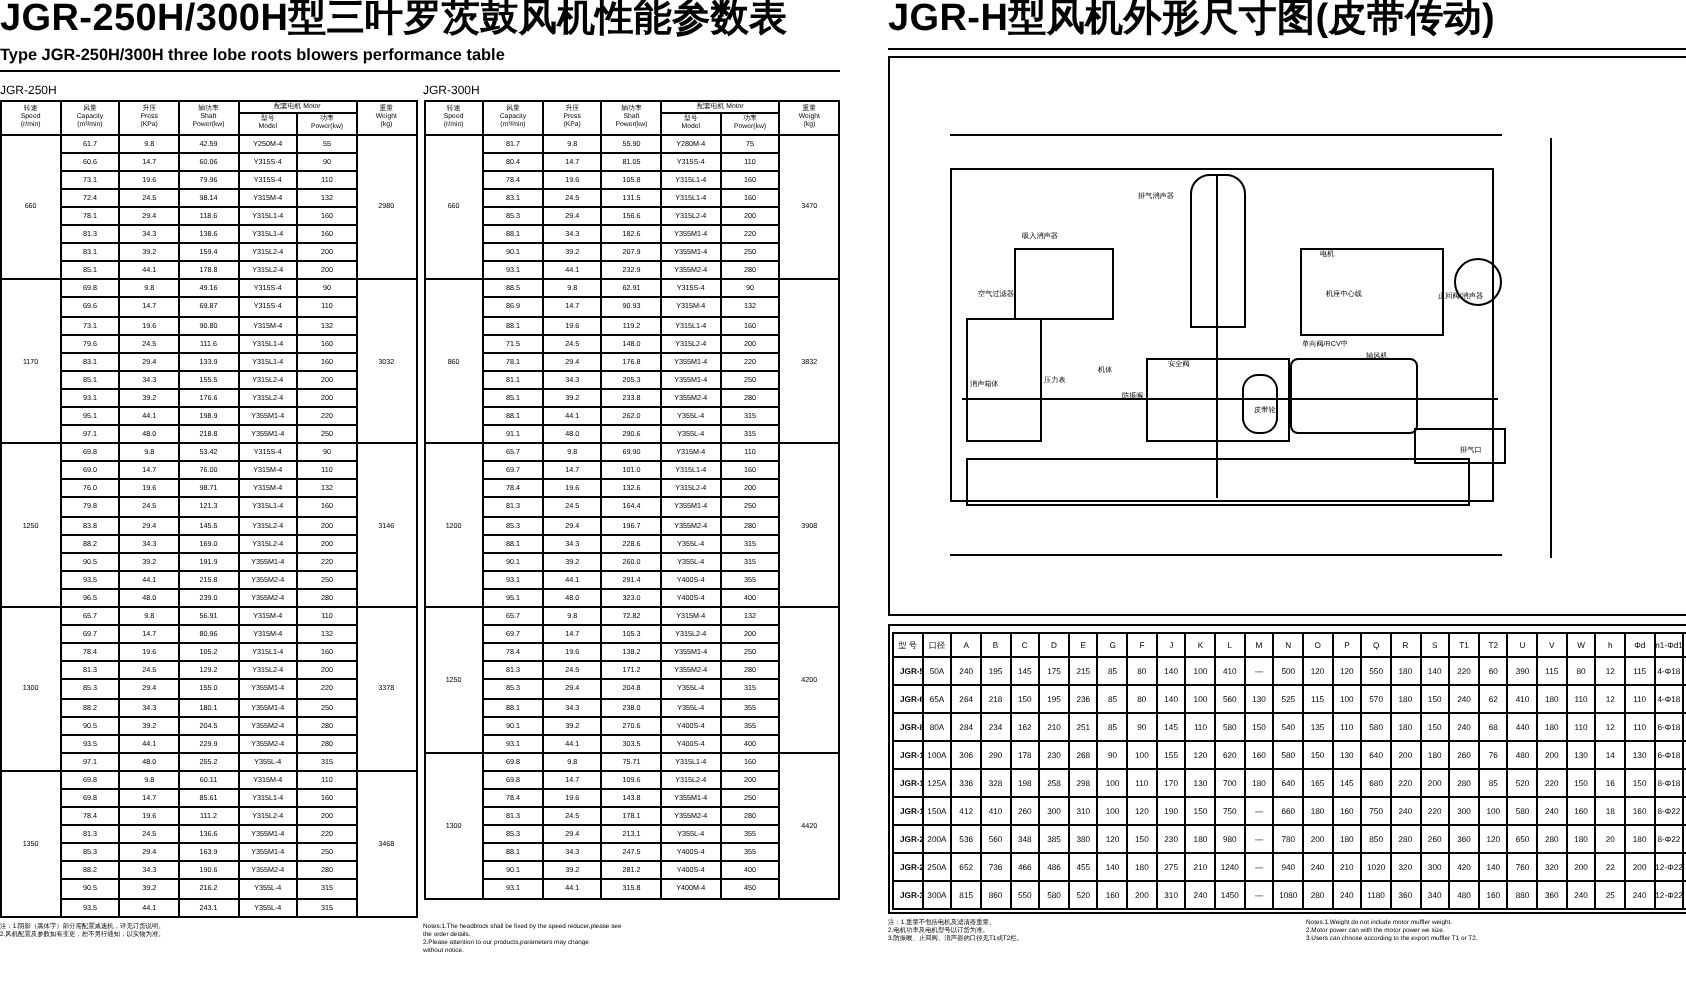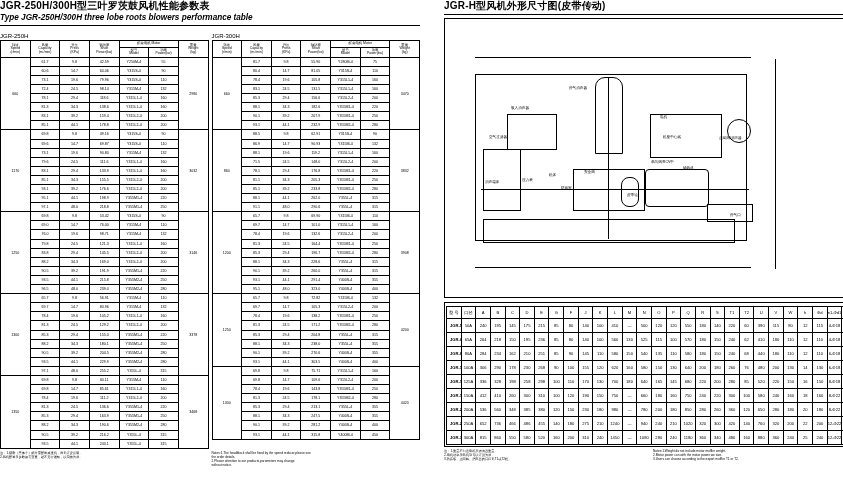--- a/index.html
+++ b/index.html
@@ -1,21 +1,21 @@
 <!DOCTYPE html>
 <html><head>
 <meta charset="utf-8">
 <style>
   html,body{margin:0;padding:0;}
   body{width:843px;height:500px;background:#fff;font-family:"Liberation Sans",sans-serif;color:#000;overflow:hidden;}
   .page{position:relative;width:843px;height:500px;}
   .left{position:absolute;left:0;top:0;width:420px;height:500px;}
   .right{position:absolute;left:444px;top:0;width:415px;height:500px;}
-  .title-cn{font-size:10px;font-weight:bold;letter-spacing:.2px;line-height:1.1;}
-  .title-en{font-size:8.2px;font-weight:bold;margin-top:2px;line-height:1.1;font-style:italic;}
+  .title-cn{font-size:19px;font-weight:bold;letter-spacing:.2px;line-height:1.1;}
+  .title-en{font-size:8.2px;font-weight:bold;margin-top:2px;line-height:1.1;}
   .rule{height:1px;background:#000;margin-top:3px;}
   .secthead{font-size:6px;margin-top:3px;margin-bottom:1px;}
   table{border-collapse:collapse;}
   .perf{width:100%;font-size:3.6px;table-layout:fixed;}
   .perf td,.perf th{border:0.5px solid #000;text-align:center;padding:0;height:8.1px;line-height:8.1px;overflow:hidden;white-space:nowrap;font-weight:normal;}
   .perf .hd{font-size:3.4px;line-height:1.05;height:auto;padding:1px 0;}
   .twocol{display:flex;gap:3px;}
   .halftab{width:50%;}
   .notes{font-size:3.2px;line-height:1.25;margin-top:2px;}
   .dimtab{width:100%;font-size:4.1px;table-layout:fixed;margin-top:2px;}

